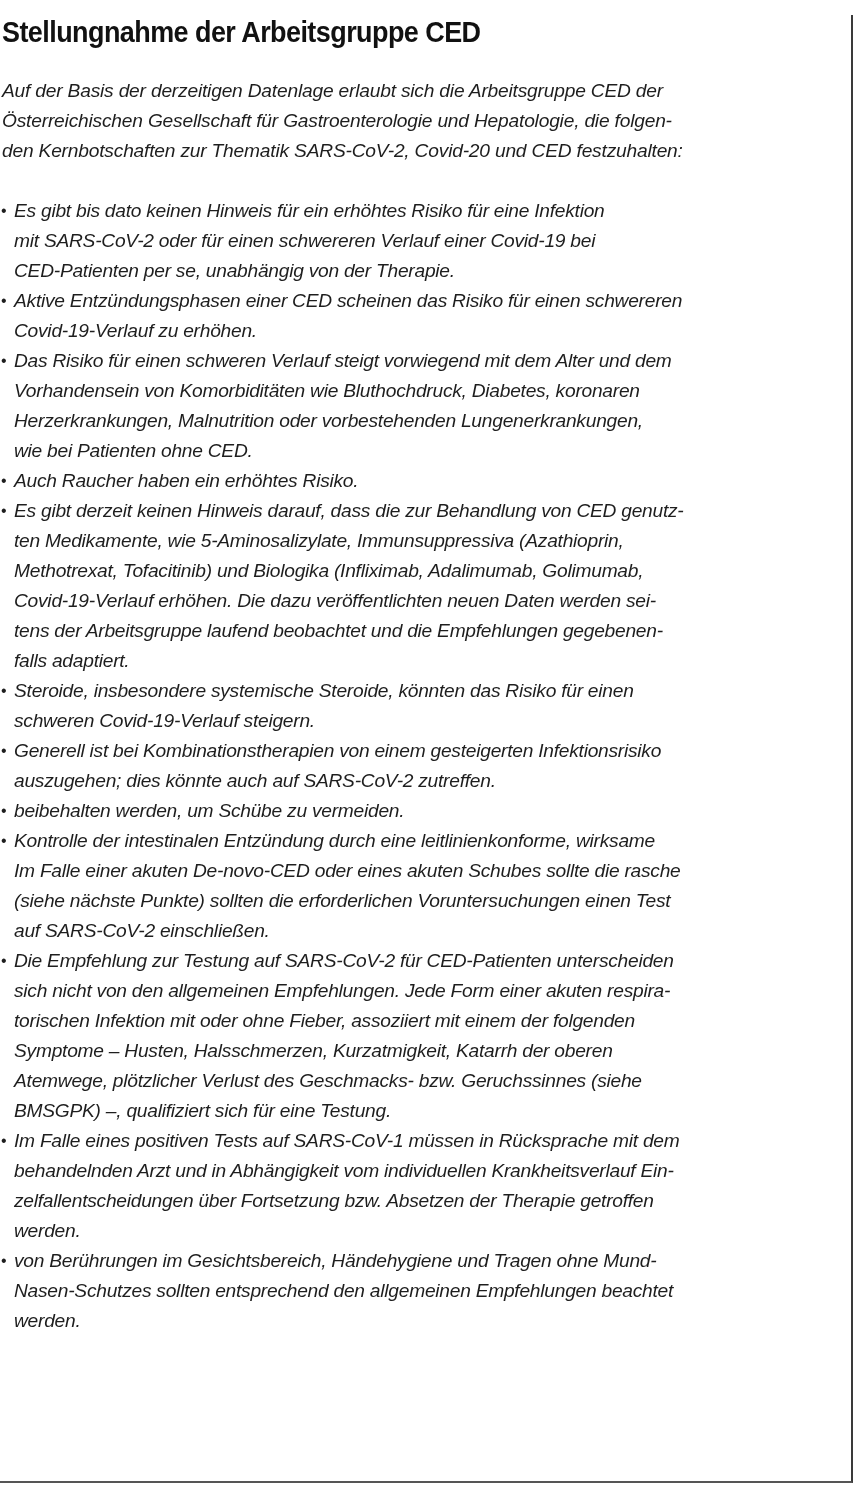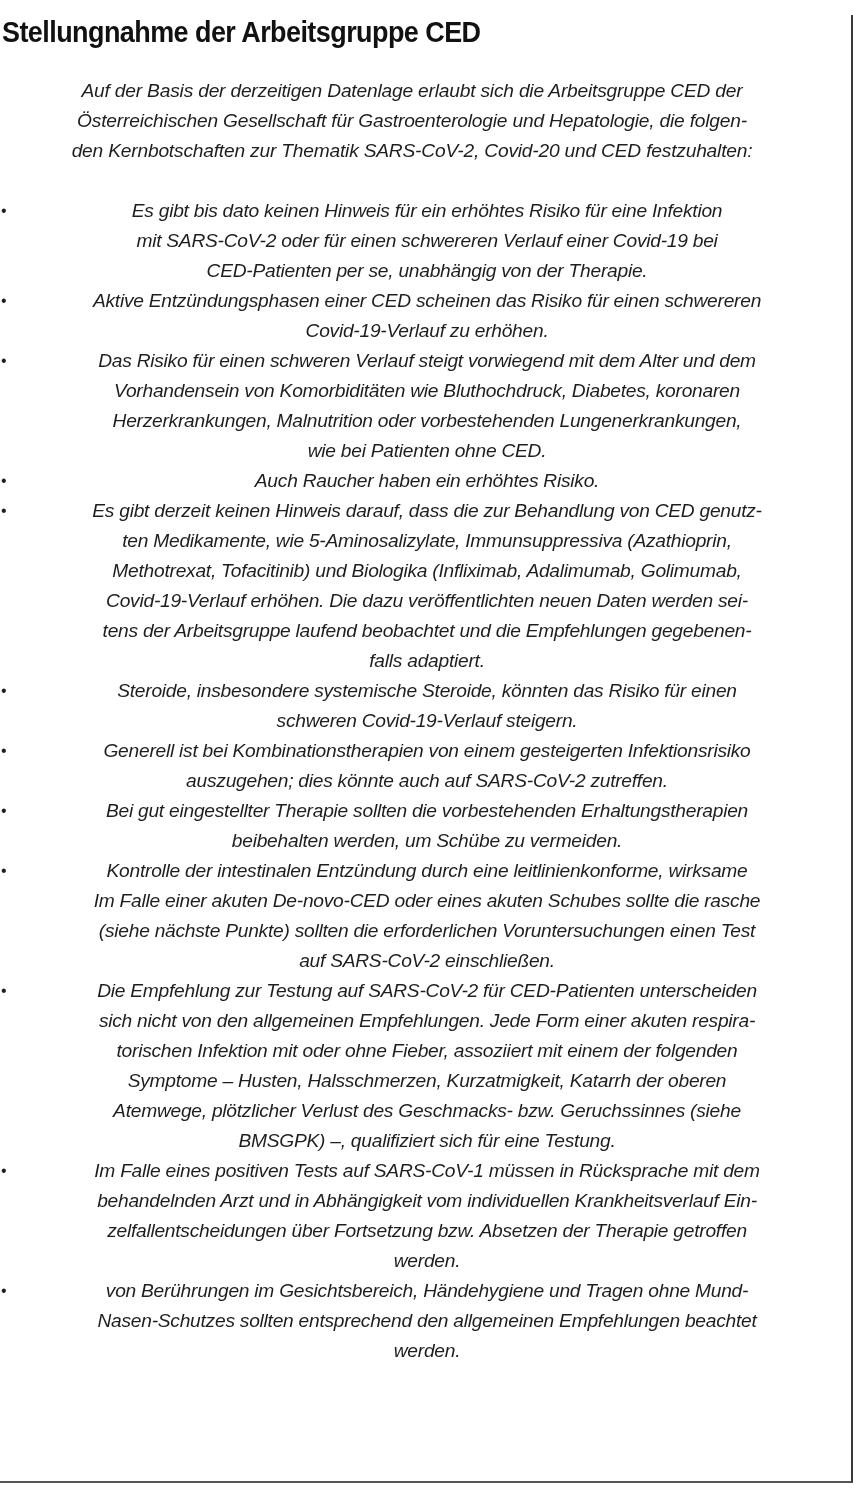--- a/index.html
+++ b/index.html
@@ -47,21 +47,20 @@
       font-family: "Liberation Sans", sans-serif;
       font-style: italic;
       font-size: 19.2px;
       line-height: 30px;
       letter-spacing: -0.2px;
       color: #1e1e1e;
     }
     .intro .line, .bullets .line {
       display: block;
       white-space: nowrap;
-      text-align: center;
     }
     .bullets {
       position: absolute;
       left: 0;
       top: 196px;
       width: 840px;
       margin: 0;
       padding: 0;
       list-style: none;
       font-family: "Liberation Sans", sans-serif;
@@ -134,21 +133,20 @@
       <span class="line">Steroide, insbesondere systemische Steroide, könnten das Risiko für einen</span>
       <span class="line">schweren Covid-19-Verlauf steigern.</span>
     </li>
     <li>
       <span class="dot">•</span>
       <span class="line">Generell ist bei Kombinationstherapien von einem gesteigerten Infektionsrisiko</span>
       <span class="line">auszugehen; dies könnte auch auf SARS-CoV-2 zutreffen.</span>
     </li>
     <li>
       <span class="dot">•</span>
-      <span class="line">Bei gut eingestellter Therapie sollten die vorbestehenden Erhaltungstherapien</span>
       <span class="line">beibehalten werden, um Schübe zu vermeiden.</span>
     </li>
     <li>
       <span class="dot">•</span>
       <span class="line">Kontrolle der intestinalen Entzündung durch eine leitlinienkonforme, wirksame</span>
       <span class="line">Im Falle einer akuten De-novo-CED oder eines akuten Schubes sollte die rasche</span>
       <span class="line">(siehe nächste Punkte) sollten die erforderlichen Voruntersuchungen einen Test</span>
       <span class="line">auf SARS-CoV-2 einschließen.</span>
     </li>
     <li>

